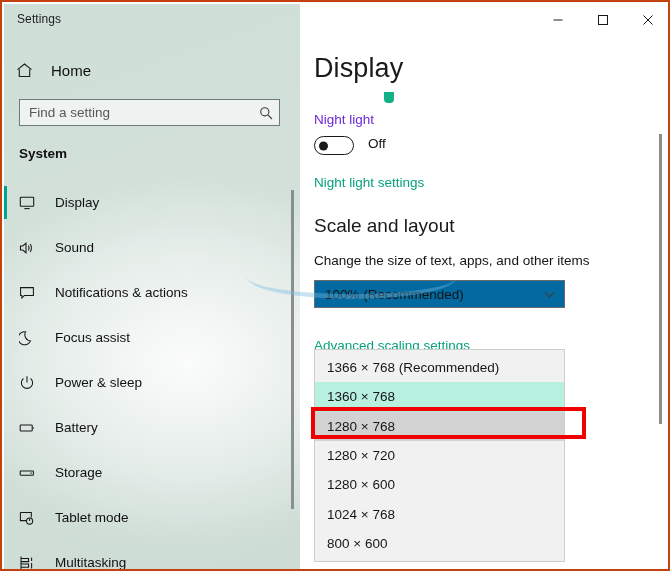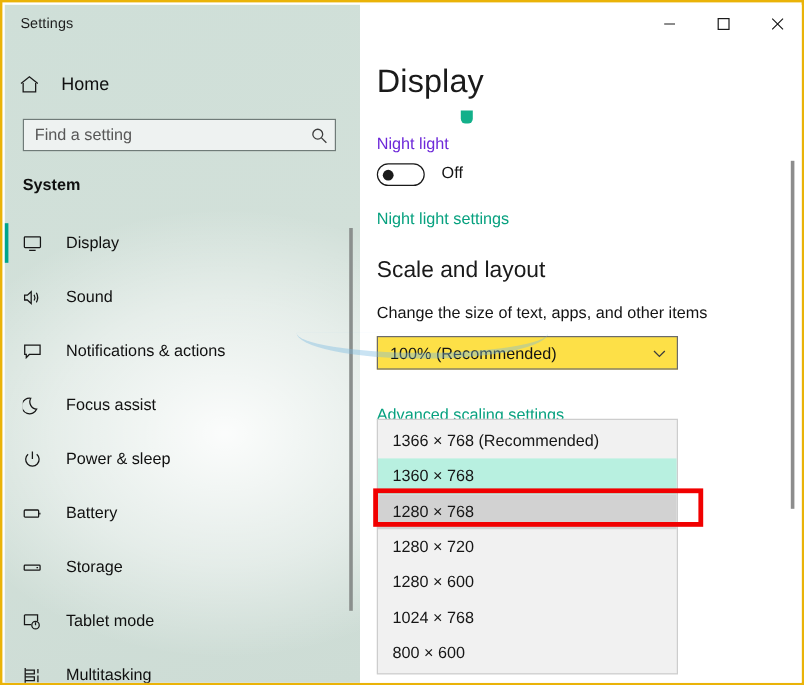--- a/index.html
+++ b/index.html
@@ -9,21 +9,21 @@
     height: 571px;
     overflow: hidden;
     font-family: "Liberation Sans", sans-serif;
   }
 
   #app {
     position: relative;
     width: 670px;
     height: 571px;
     background: #ffffff;
-    border: 2px solid #eab308;
+    border: 2px solid #c2410c;
     overflow: hidden;
   }
 
   
   #sidebar {
     position: absolute;
     left: 2px;
     top: 2px;
     width: 296px;
     height: 567px;
@@ -252,21 +252,21 @@
     font-size: 13.5px;
     color: #141414;
   }
 
   .combo {
     position: absolute;
     left: 14px;
     top: 276px;
     width: 251px;
     height: 28px;
-    background: #fde047;
+    background: #0369a1;
     border: 1px solid #6b6b6b;
     display: flex;
     align-items: center;
   }
   .combo-value {
     flex: 1;
     padding-left: 10px;
     font-size: 13.5px;
     color: #141414;
   }

